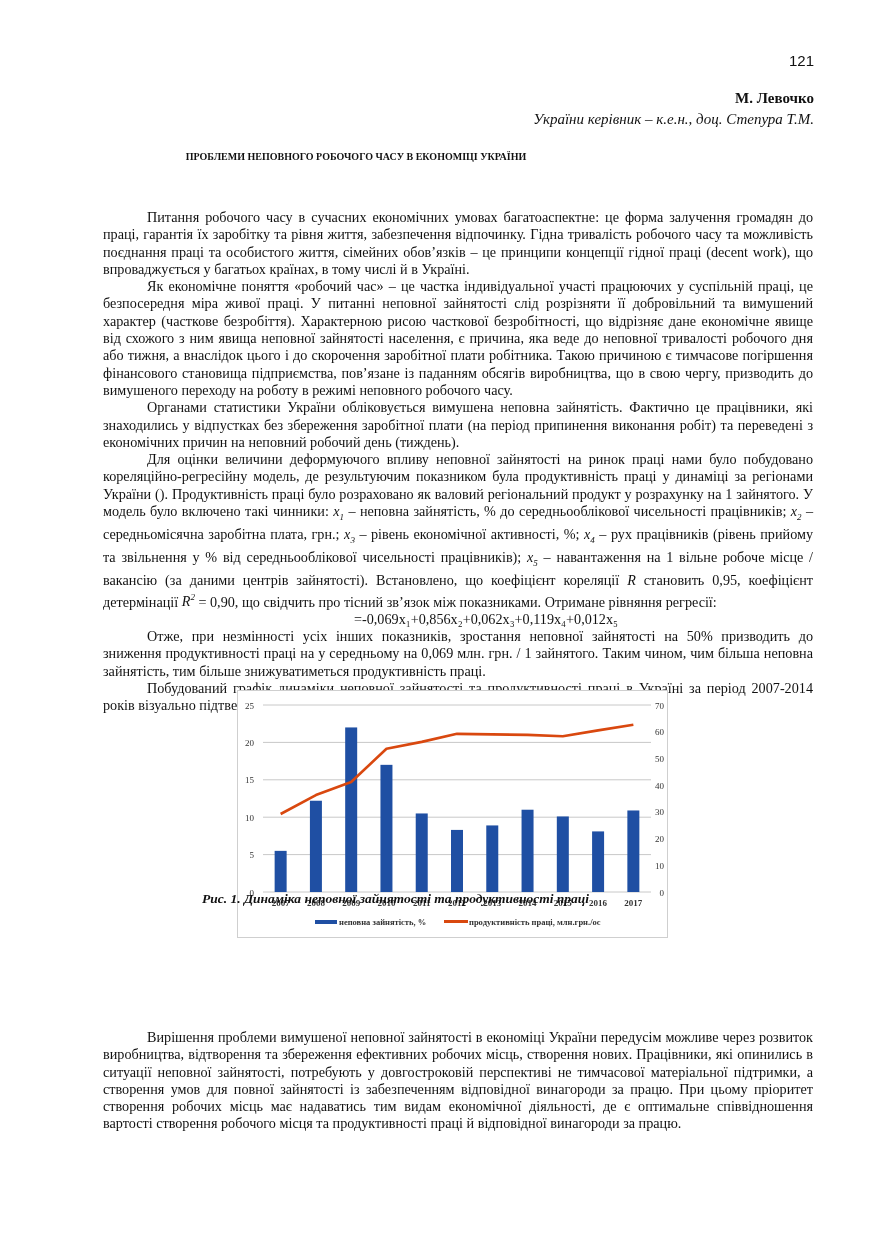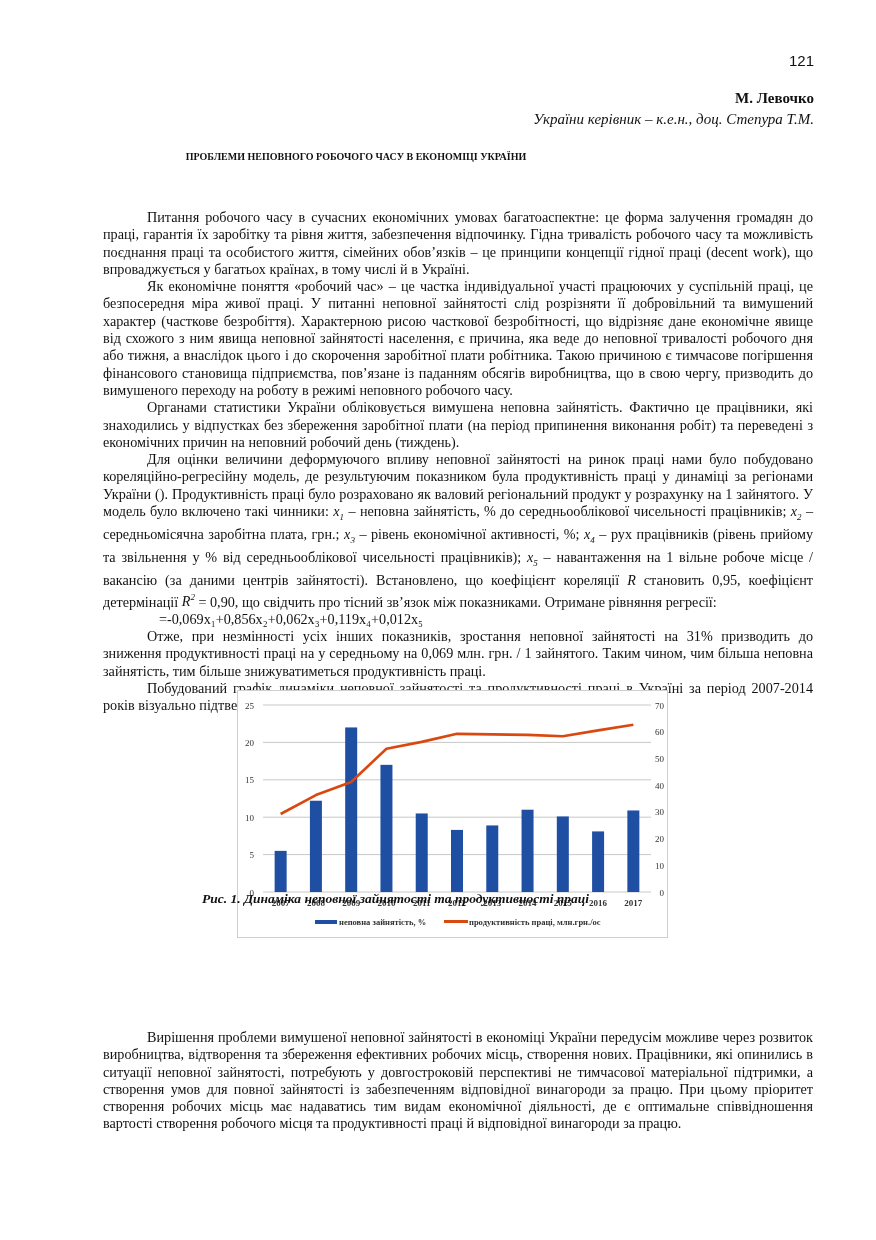--- a/index.html
+++ b/index.html
@@ -4,42 +4,42 @@
 <style>
   html, body { margin: 0; padding: 0; background: #ffffff; }
   body { width: 876px; height: 1240px; position: relative; overflow: hidden;
          font-family: "Liberation Serif", serif; color: #111; }
   .page-num { position: absolute; top: 52px; right: 62px; font-family: Liberation Sans, sans-serif; font-size: 15px; }
   .author { position: absolute; top: 90px; right: 62px; font-weight: bold; font-size: 15px; }
   .advisor { position: absolute; top: 111px; right: 62px; font-style: italic; font-size: 15px; }
   .title { position: absolute; top: 151px; left: 0; width: 712px; text-align: center; font-weight: bold; font-size: 10px; }
   .body-block { position: absolute; left: 103px; width: 710px; font-size: 14.2px; line-height: 17.3px; text-align: justify; }
   .body-block p { margin: 0; text-indent: 44px; }
-  .body-block p.eq { text-indent: 56px; text-align: left; }
+  .body-block p.eq { text-indent: 56px; text-align: center; }
   .chart-frame { position: absolute; left: 237px; top: 690px; width: 429px; height: 246px; border: 1px solid #cfcfcf; background: #fff; }
   .caption { position: absolute; top: 890px; left: 0; width: 791px; text-align: center; font-style: italic; font-weight: bold; font-size: 13.5px; line-height: 17px; }
   sub { font-size: 9px; }
   sup { font-size: 9px; }
   svg text { font-family: "Liberation Serif", serif; }
 </style>
 </head>
 <body>
 
 <div class="page-num">121</div>
 <div class="author">М. Левочко</div>
 <div class="advisor">України керівник – к.е.н., доц. Степура Т.М.</div>
 <div class="title">ПРОБЛЕМИ НЕПОВНОГО РОБОЧОГО ЧАСУ В ЕКОНОМІЦІ УКРАЇНИ</div>
 
 <div class="body-block" style="top:181px;margin-top:28px;">
   <p>Питання робочого часу в сучасних економічних умовах багатоаспектне: це форма залучення громадян до праці, гарантія їх заробітку та рівня життя, забезпечення відпочинку. Гідна тривалість робочого часу та можливість поєднання праці та особистого життя, сімейних обов’язків – це принципи концепції гідної праці (decent work), що впроваджується у багатьох країнах, в тому числі й в Україні.</p>
   <p>Як економічне поняття «робочий час» – це частка індивідуальної участі працюючих у суспільній праці, це безпосередня міра живої праці. У питанні неповної зайнятості слід розрізняти її добровільний та вимушений характер (часткове безробіття). Характерною рисою часткової безробітності, що відрізняє дане економічне явище від схожого з ним явища неповної зайнятості населення, є причина, яка веде до неповної тривалості робочого дня або тижня, а внаслідок цього і до скорочення заробітної плати робітника. Такою причиною є тимчасове погіршення фінансового становища підприємства, пов’язане із паданням обсягів виробництва, що в свою чергу, призводить до вимушеного переходу на роботу в режимі неповного робочого часу.</p>
   <p>Органами статистики України обліковується вимушена неповна зайнятість. Фактично це працівники, які знаходились у відпустках без збереження заробітної плати (на період припинення виконання робіт) та переведені з економічних причин на неповний робочий день (тиждень).</p>
   <p><span>Для оцінки величини деформуючого впливу неповної зайнятості на ринок праці нами було побудовано кореляційно-регресійну модель, де результуючим показником була продуктивність праці у динаміці за регіонами України (</span><i></i><span>). Продуктивність праці було розраховано як валовий регіональний продукт у розрахунку на 1 зайнятого. У модель було включено такі чинники: </span><i>x<sub>1</sub></i><span> – неповна зайнятість, % до середньооблікової чисельності працівників; </span><i>x<sub>2</sub></i><span> – середньомісячна заробітна плата, грн.; </span><i>x<sub>3</sub></i><span> – рівень економічної активності, %; </span><i>x<sub>4</sub></i><span> – рух працівників (рівень прийому та звільнення у % від середньооблікової чисельності працівників); </span><i>x<sub>5</sub></i><span> – навантаження на 1 вільне робоче місце / вакансію (за даними центрів зайнятості). Встановлено, що коефіцієнт кореляції </span><i>R</i><span> становить 0,95, коефіцієнт детермінації </span><i>R<sup>2</sup></i><span> = 0,90, що свідчить про тісний зв’язок між показниками. Отримане рівняння регресії:</span></p>
   <p class="eq">=-0,069x₁+0,856x₂+0,062x₃+0,119x₄+0,012x₅</p>
-  <p>Отже, при незмінності усіх інших показників, зростання неповної зайнятості на 31% призводить до зниження продуктивності праці на у середньому на 0,069 млн. грн. / 1 зайнятого. Таким чином, чим більша неповна зайнятість, тим більше знижуватиметься продуктивність праці.</p>
+  <p>Отже, при незмінності усіх інших показників, зростання неповної зайнятості на 50% призводить до зниження продуктивності праці на у середньому на 0,069 млн. грн. / 1 зайнятого. Таким чином, чим більша неповна зайнятість, тим більше знижуватиметься продуктивність праці.</p>
   <p>Побудований графік динаміки неповної зайнятості та продуктивності праці в Україні за період 2007-2014 років візуально підтверджує встановлену залежність (рис.1).</p>
 </div>
 
 <div class="chart-frame">
   <svg id="chart" width="429" height="246" viewBox="0 0 429 246">
       <line x1="25" x2="413" y1="201" y2="201" stroke="#c8c8c8" stroke-width="1"></line>
       <text x="16" y="204.5" font-size="9" text-anchor="end" fill="#333">0</text>
       <line x1="25" x2="413" y1="163.6" y2="163.6" stroke="#c8c8c8" stroke-width="1"></line>
       <text x="16" y="167.1" font-size="9" text-anchor="end" fill="#333">5</text>
       <line x1="25" x2="413" y1="126.2" y2="126.2" stroke="#c8c8c8" stroke-width="1"></line>

